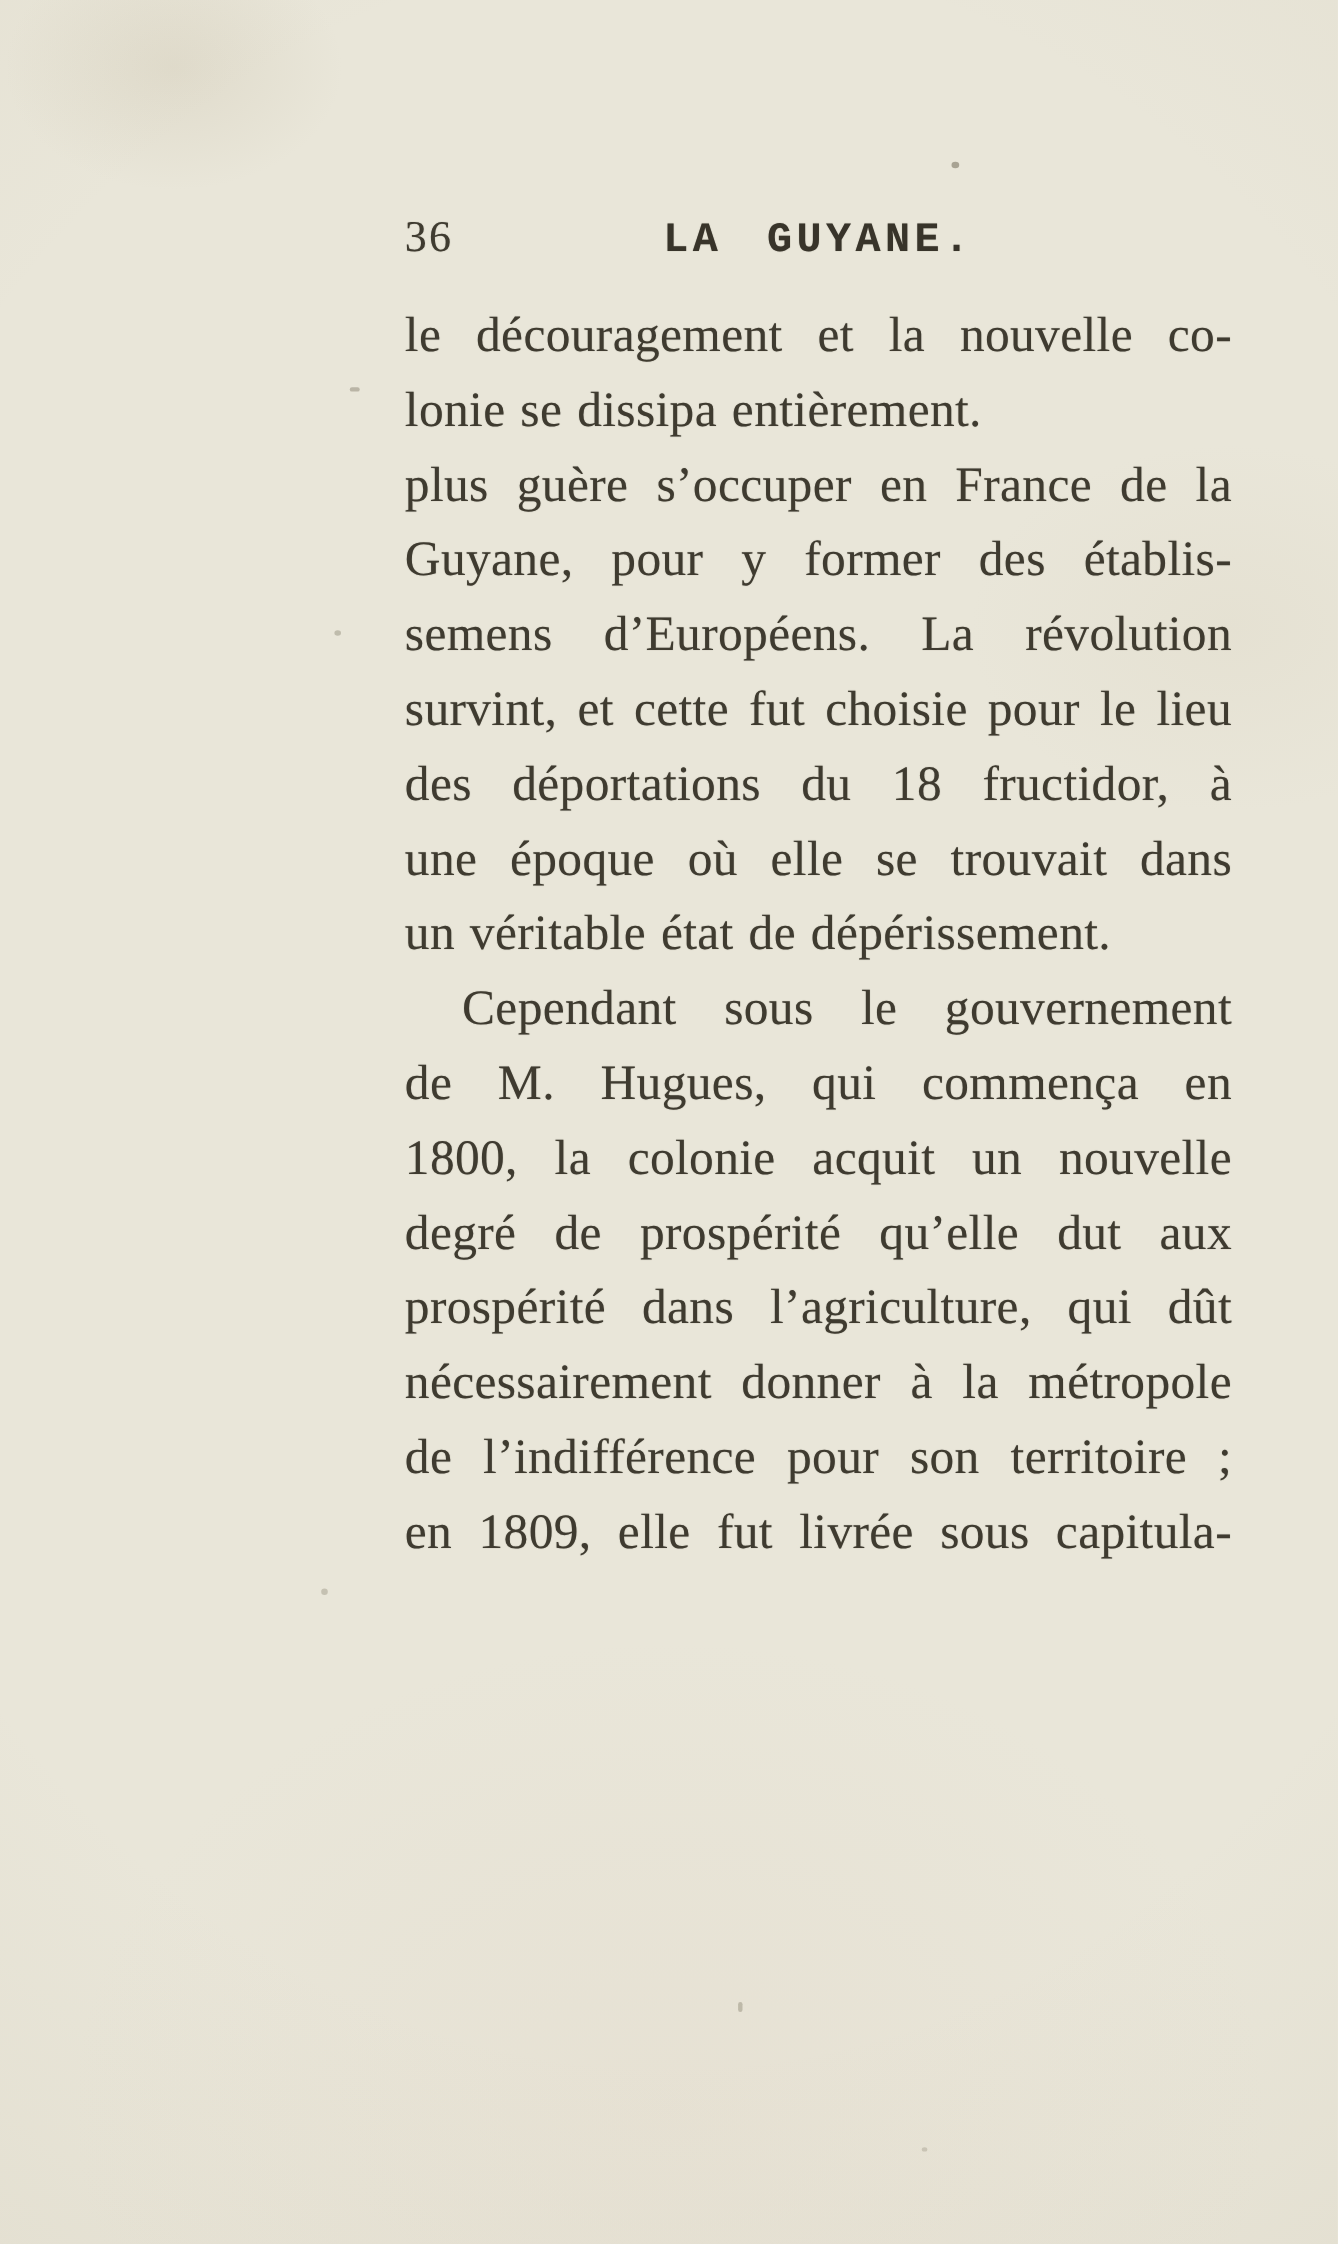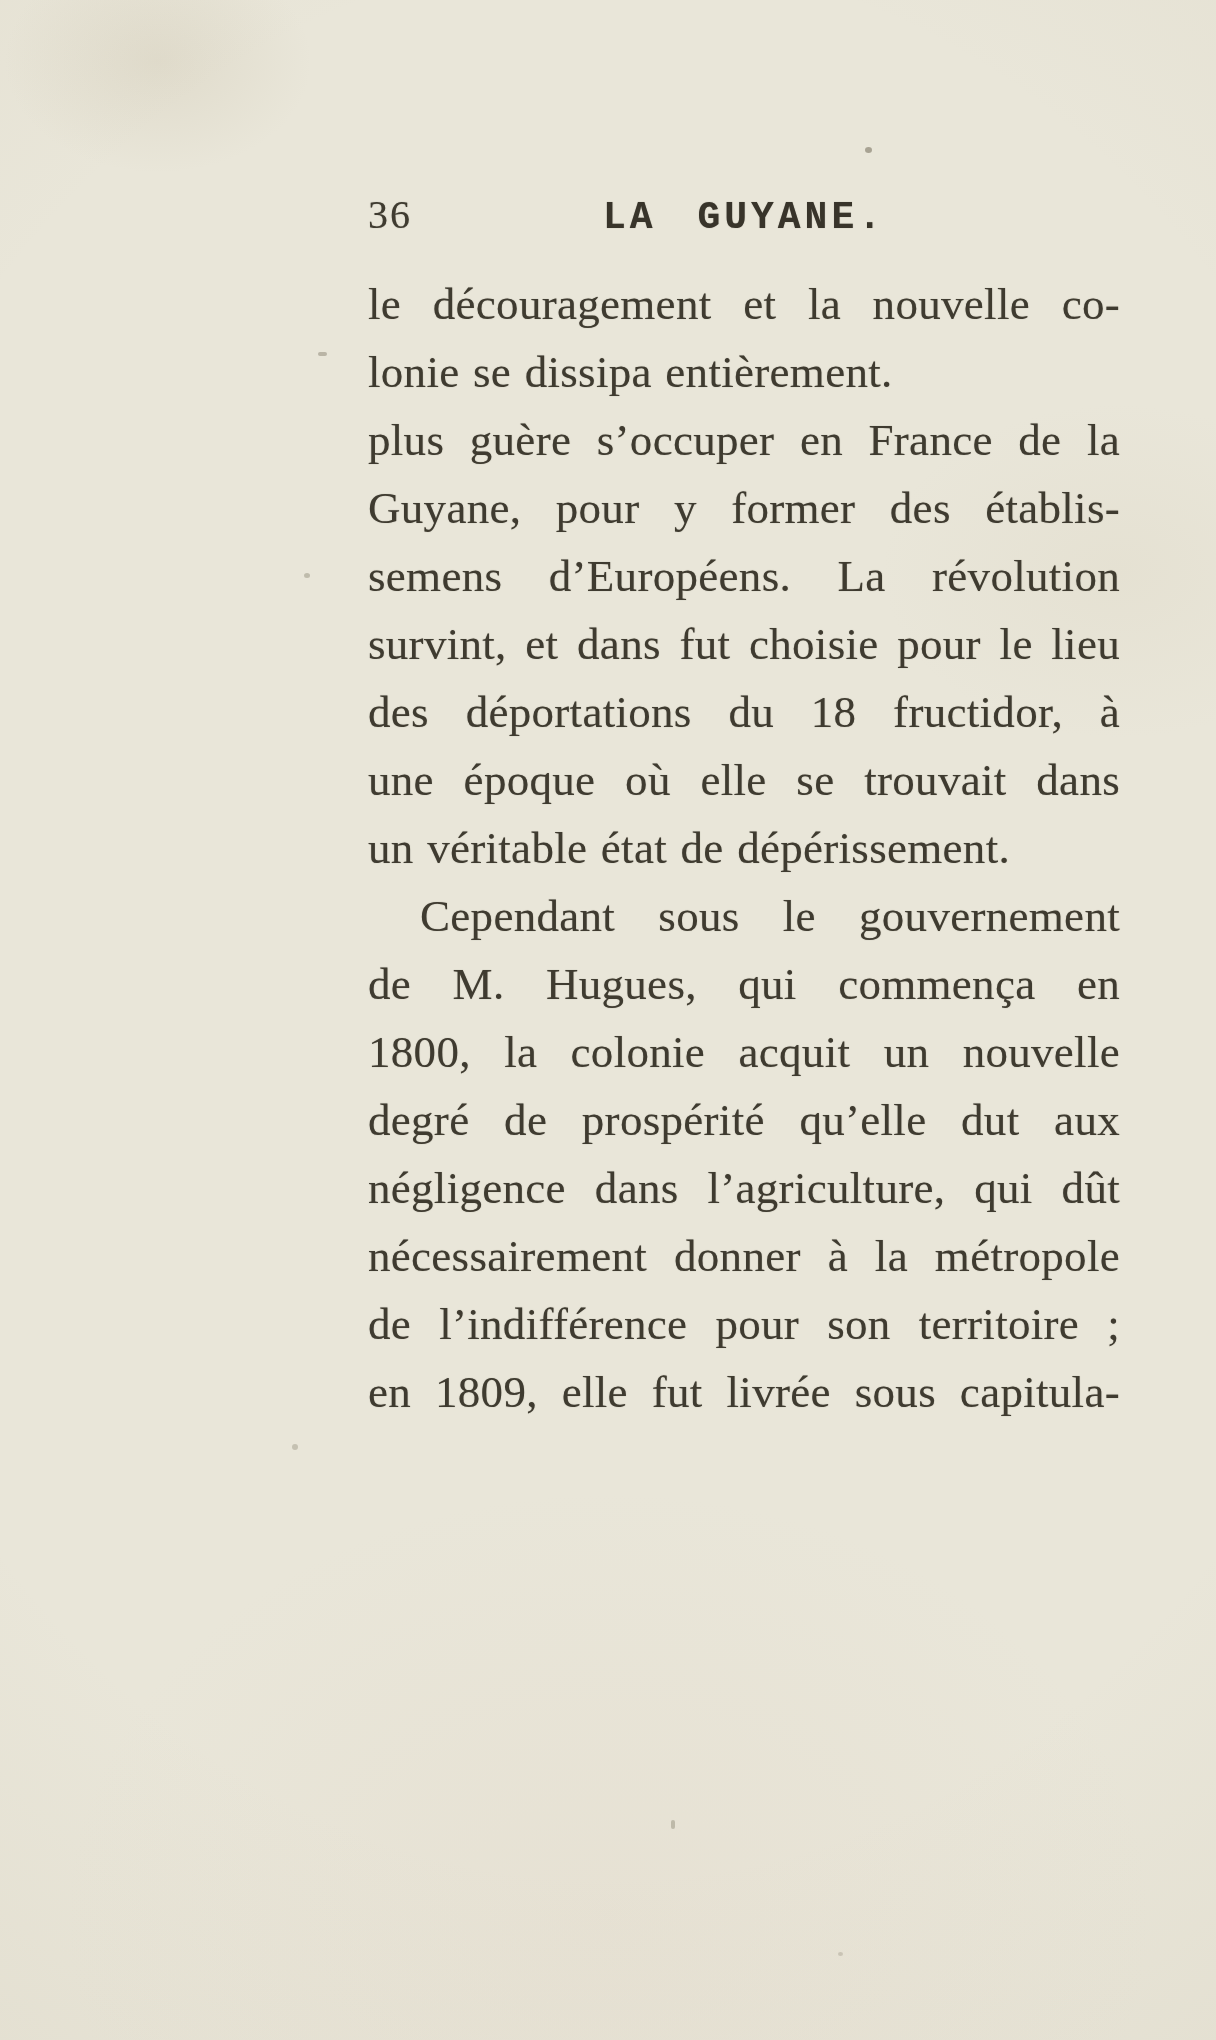--- a/index.html
+++ b/index.html
@@ -65,29 +65,29 @@
     <span class="pagenum">36</span>
     <span class="running-title">LA GUYANE.</span>
   </div>
 
   <div class="text-block" id="text-block">
       <div class="line">le découragement et la nouvelle co-</div>
       <div class="line para-end">lonie se dissipa entièrement.</div>
       <div class="line">plus guère s’occuper en France de la</div>
       <div class="line">Guyane, pour y former des établis-</div>
       <div class="line">semens d’Européens. La révolution</div>
-      <div class="line">survint, et dans fut choisie pour le lieu</div>
+      <div class="line">survint, et cette fut choisie pour le lieu</div>
       <div class="line">des déportations du 18 fructidor, à</div>
       <div class="line">une époque où elle se trouvait dans</div>
       <div class="line para-end">un véritable état de dépérissement.</div>
       <div class="line para-start">Cependant sous le gouvernement</div>
       <div class="line">de M. Hugues, qui commença en</div>
       <div class="line">1800, la colonie acquit un nouvelle</div>
       <div class="line">degré de prospérité qu’elle dut aux</div>
-      <div class="line">négligence dans l’agriculture, qui dût</div>
+      <div class="line">prospérité dans l’agriculture, qui dût</div>
       <div class="line">nécessairement donner à la métropole</div>
       <div class="line">de l’indifférence pour son territoire ;</div>
       <div class="line">en 1809, elle fut livrée sous capitula-</div>
     </div>
 
   <div class="speck s1"></div>
   <div class="speck s2"></div>
   <div class="speck s3"></div>
   <div class="speck s4"></div>
   <div class="speck s5"></div>

